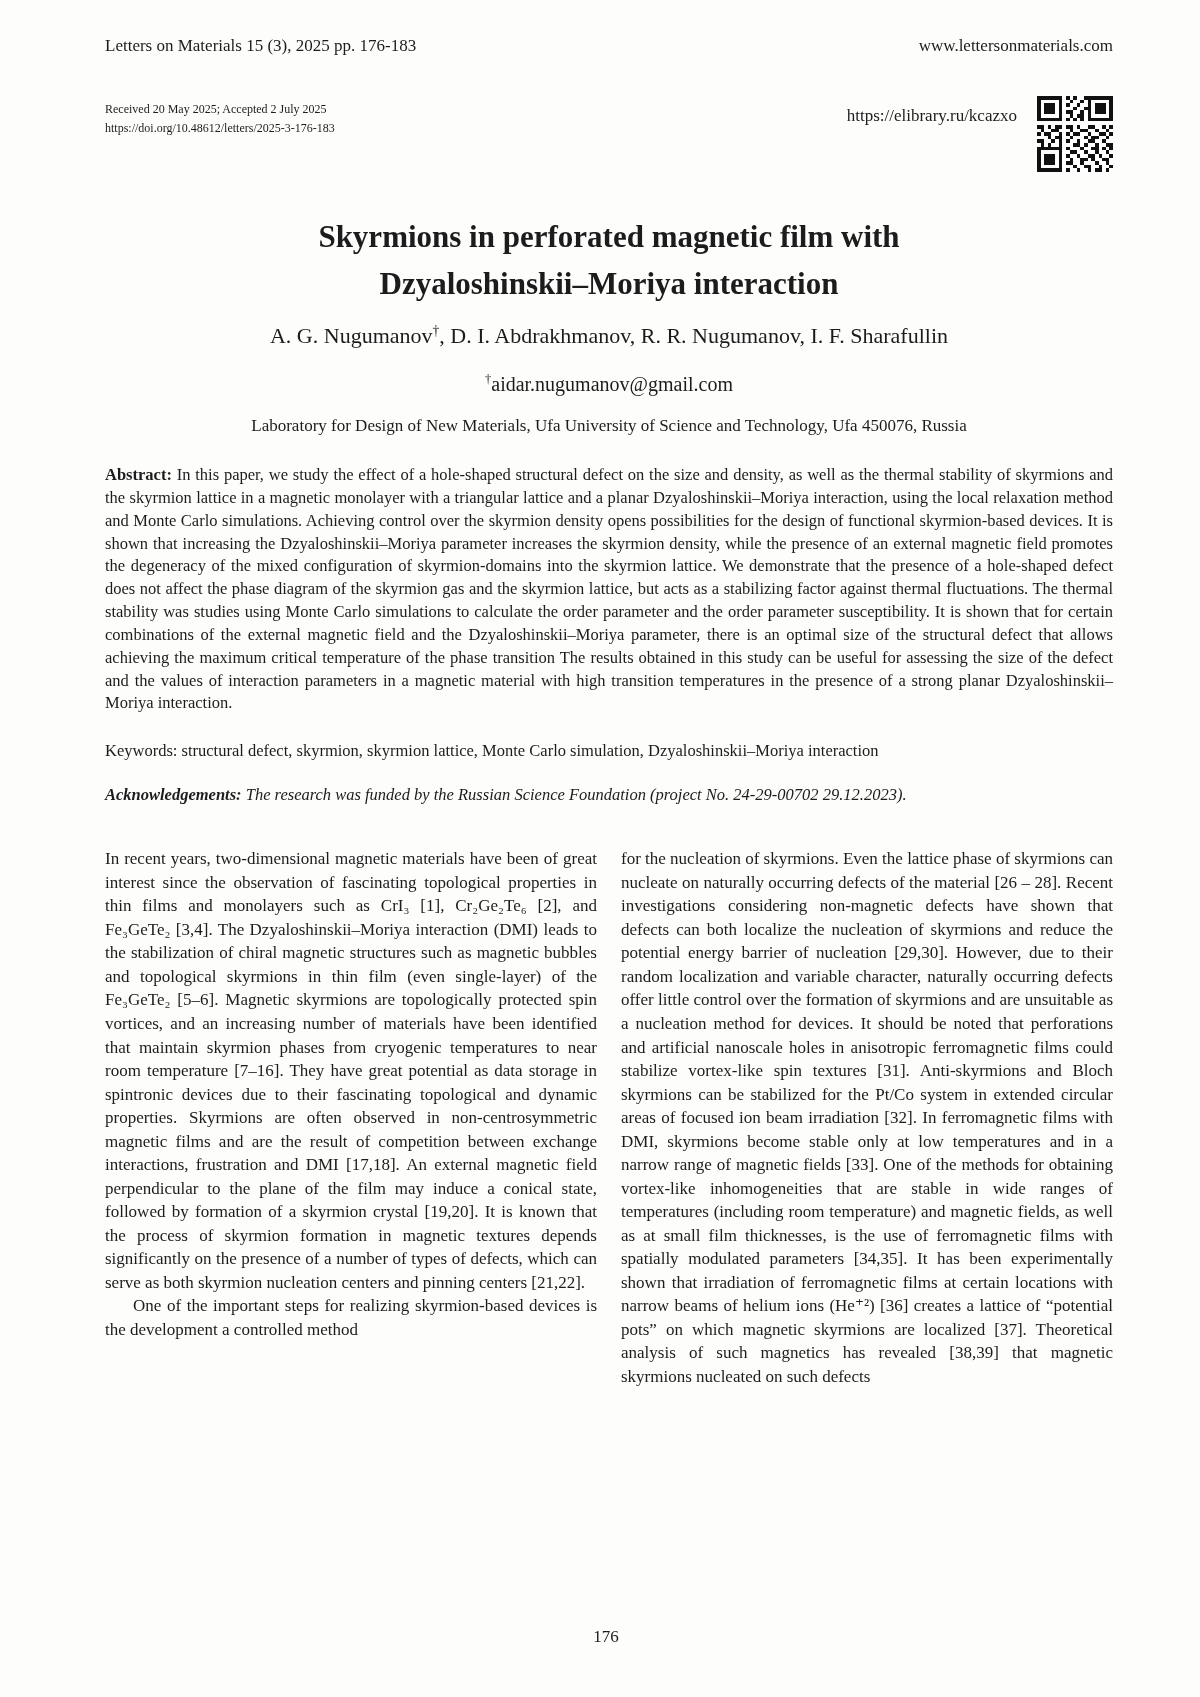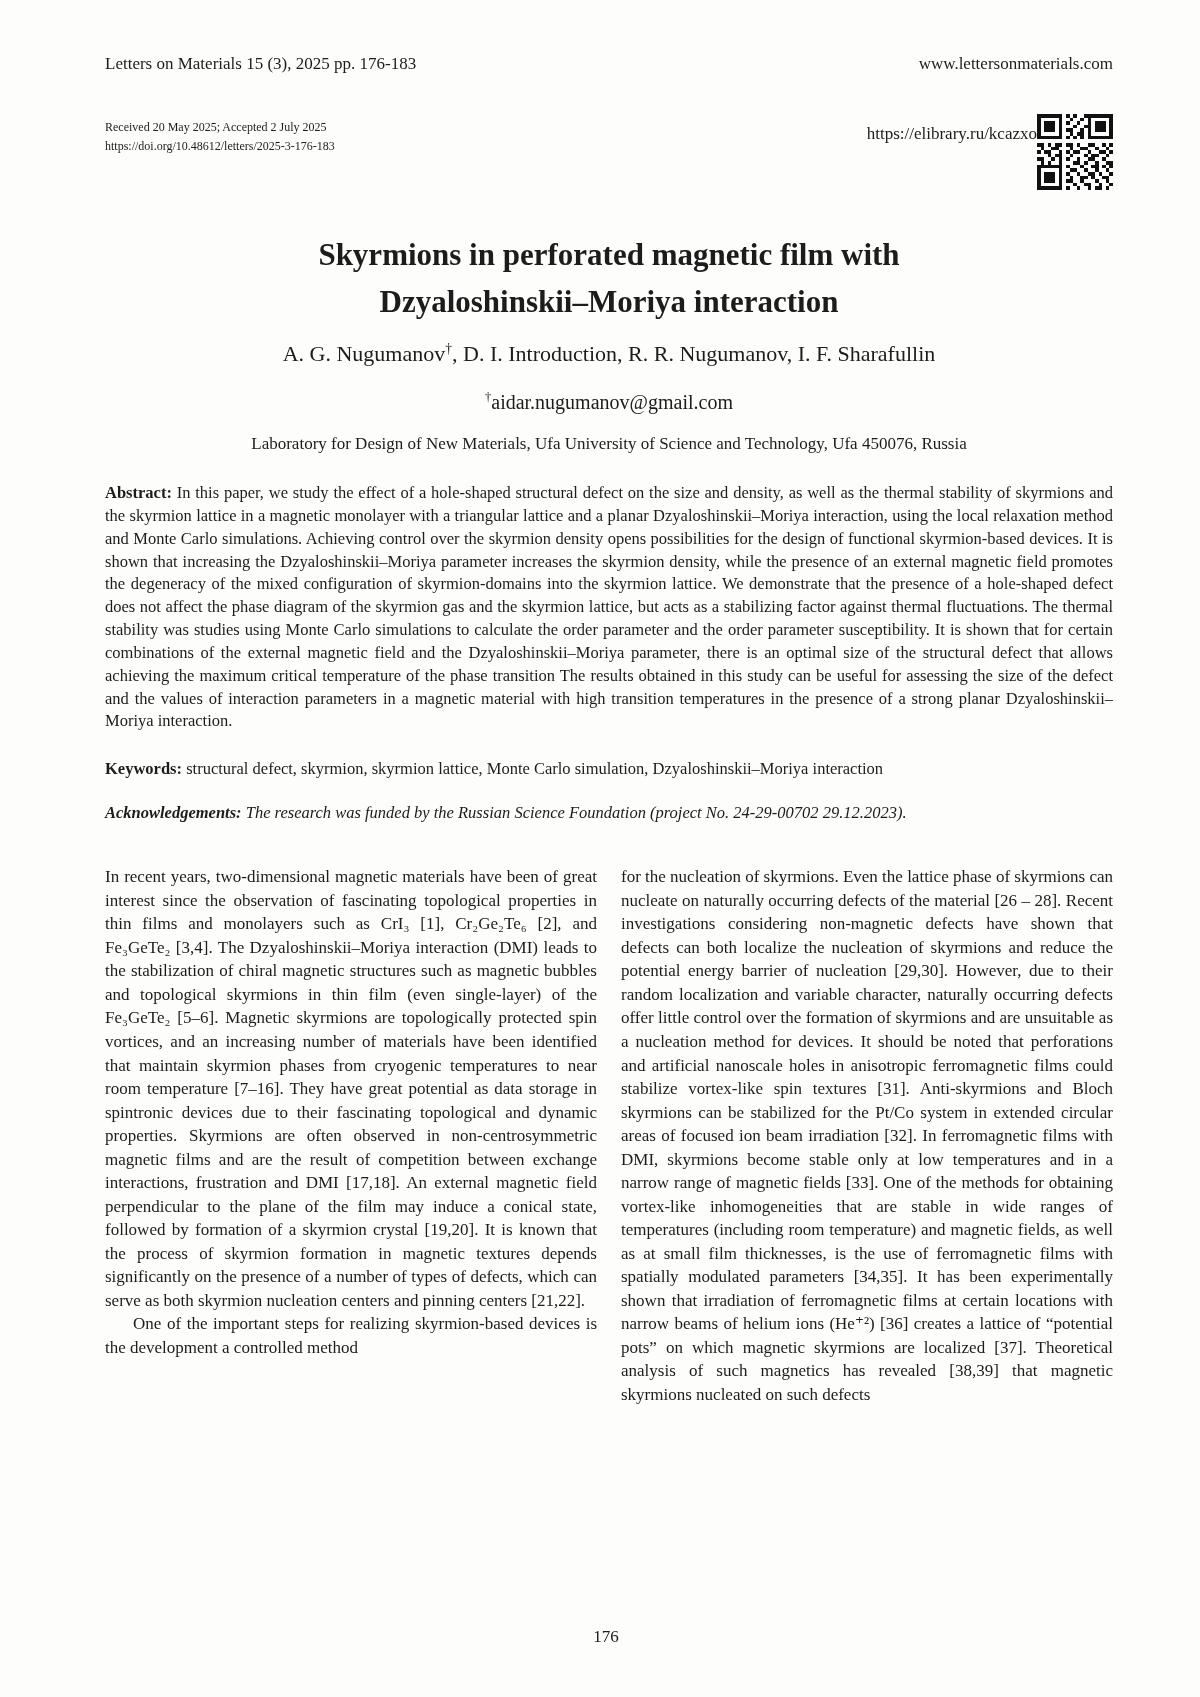--- a/index.html
+++ b/index.html
@@ -9,31 +9,31 @@
     margin:0 auto;
     background:#fdfdfc;
     color:#1c1c1c;
     font-family:"Liberation Serif","DejaVu Serif",serif;
     box-sizing:border-box;
     overflow:hidden;
   }
   .inner { width:1008px; margin-left:105px; }
 
   .header-row {
-    padding-top:54px;
+    padding-top:36px;
     display:flex; justify-content:space-between;
     font-size:17px;
   }
 
   .meta-row {
     margin-top:44px;
     display:flex; justify-content:space-between; align-items:flex-start;
   }
   .meta-left { font-size:12px; line-height:1.55; }
-  .meta-right { display:flex; align-items:flex-start; }
+  .meta-right { display:flex; align-items:flex-start; gap:20px; }
   .elibrary { font-size:17px; padding-top:6px; }
   .qr { display:block; margin-top:-4px; }
 
   .title {
     margin:42px auto 0;
     max-width:780px;
     text-align:center;
     font-size:31px; font-weight:bold;
     line-height:1.5;
   }
@@ -44,21 +44,21 @@
   .sup { vertical-align:super; font-size:0.62em; line-height:0; }
 
   .abstract {
     margin-top:28px;
     font-size:16.5px; line-height:1.385;
     text-align:justify;
   }
   .abstract .label { font-weight:bold; }
 
   .keywords { margin-top:26px; font-size:16.5px; }
-  .keywords .label { font-weight:bold; }
+  .keywords .label { font-weight:normal; }
 
   .acks { margin-top:24px; font-size:16.5px; font-style:italic; }
   .acks .label { font-weight:bold; }
 
   .columns { margin-top:42px; display:flex; gap:24px; }
   .col { width:492px; font-size:17px; line-height:1.385; text-align:justify; }
   .section-heading {
     text-align:center; font-weight:bold; font-size:19px;
     margin:0 0 25px 0;
   }
@@ -191,21 +191,21 @@
               <rect x="16" y="20" width="2" height="1"></rect>
               <rect x="19" y="20" width="1" height="1"></rect>
           </g>
         </svg>
       </div>
     </div>
 
     <h1 class="title">Skyrmions in perforated magnetic film with Dzyaloshinskii–Moriya interaction</h1>
 
     <div class="authors">
-      <span>A. G. Nugumanov</span><span class="sup">†</span><span>, D. I. Introduction, R. R. Nugumanov, I. F. Sharafullin</span>
+      <span>A. G. Nugumanov</span><span class="sup">†</span><span>, D. I. Abdrakhmanov, R. R. Nugumanov, I. F. Sharafullin</span>
     </div>
 
     <div class="email">
       <span class="sup">†</span><span>aidar.nugumanov@gmail.com</span>
     </div>
 
     <div class="affiliation">Laboratory for Design of New Materials, Ufa University of Science and Technology, Ufa 450076, Russia</div>
 
     <p class="abstract"><span class="label">Abstract:</span><span> In this paper, we study the effect of a hole-shaped structural defect on the size and density, as well as the thermal stability of skyrmions and the skyrmion lattice in a magnetic monolayer with a triangular lattice and a planar Dzyaloshinskii–Moriya interaction, using the local relaxation method and Monte Carlo simulations. Achieving control over the skyrmion density opens possibilities for the design of functional skyrmion-based devices. It is shown that increasing the Dzyaloshinskii–Moriya parameter increases the skyrmion density, while the presence of an external magnetic field promotes the degeneracy of the mixed configuration of skyrmion-domains into the skyrmion lattice. We demonstrate that the presence of a hole-shaped defect does not affect the phase diagram of the skyrmion gas and the skyrmion lattice, but acts as a stabilizing factor against thermal fluctuations. The thermal stability was studies using Monte Carlo simulations to calculate the order parameter and the order parameter susceptibility. It is shown that for certain combinations of the external magnetic field and the Dzyaloshinskii–Moriya parameter, there is an optimal size of the structural defect that allows achieving the maximum critical temperature of the phase transition The results obtained in this study can be useful for assessing the size of the defect and the values of interaction parameters in a magnetic material with high transition temperatures in the presence of a strong planar Dzyaloshinskii–Moriya interaction.</span></p>
 

